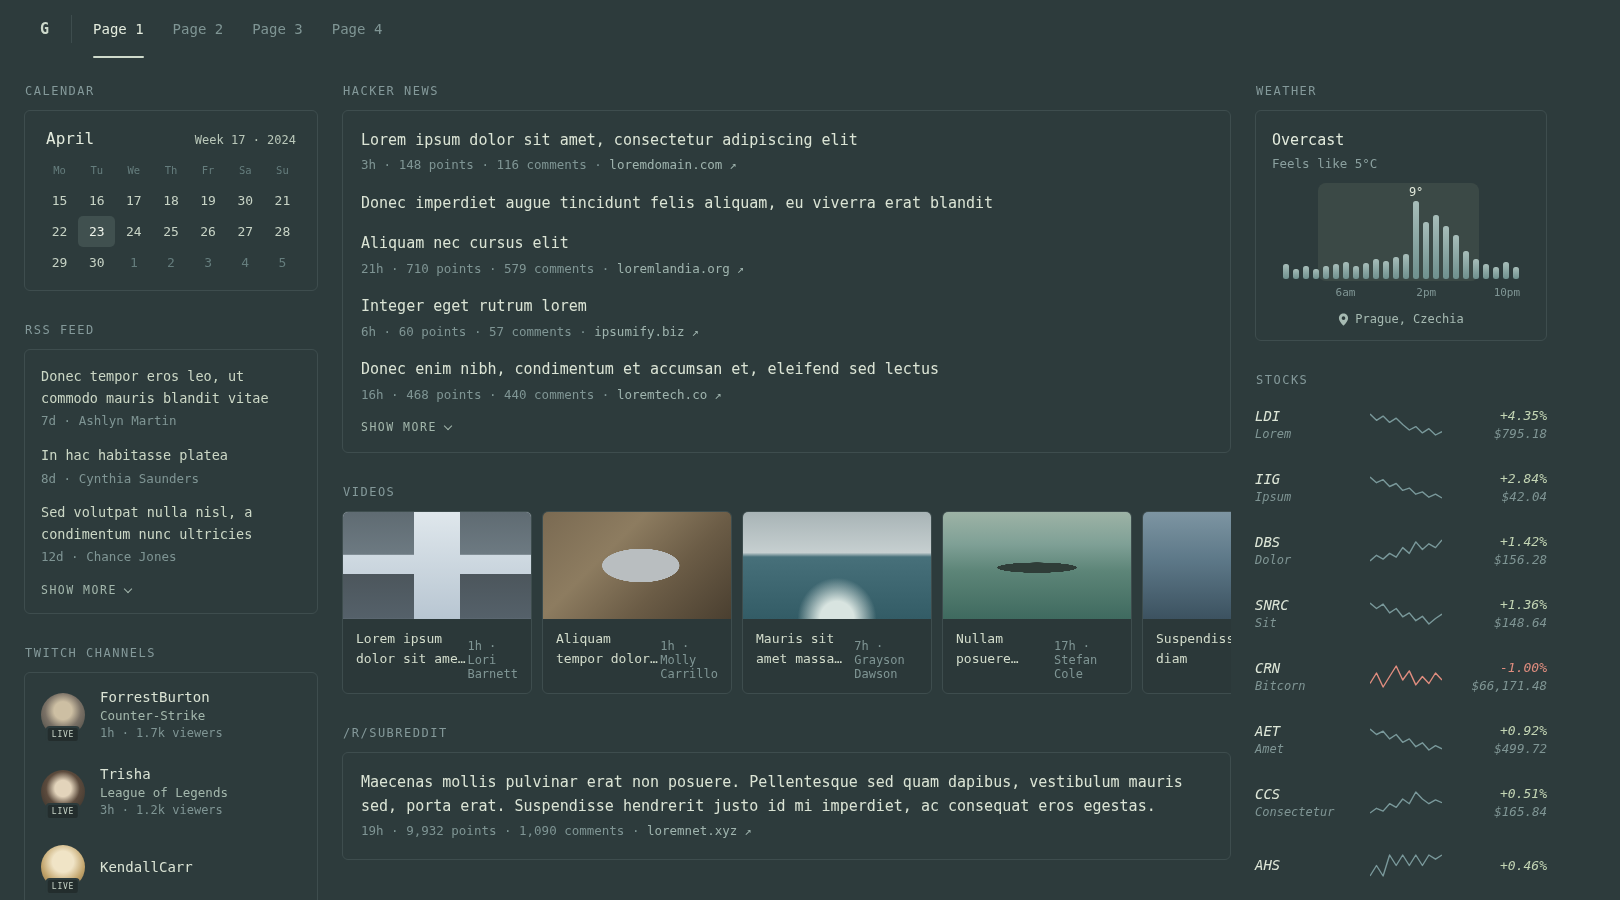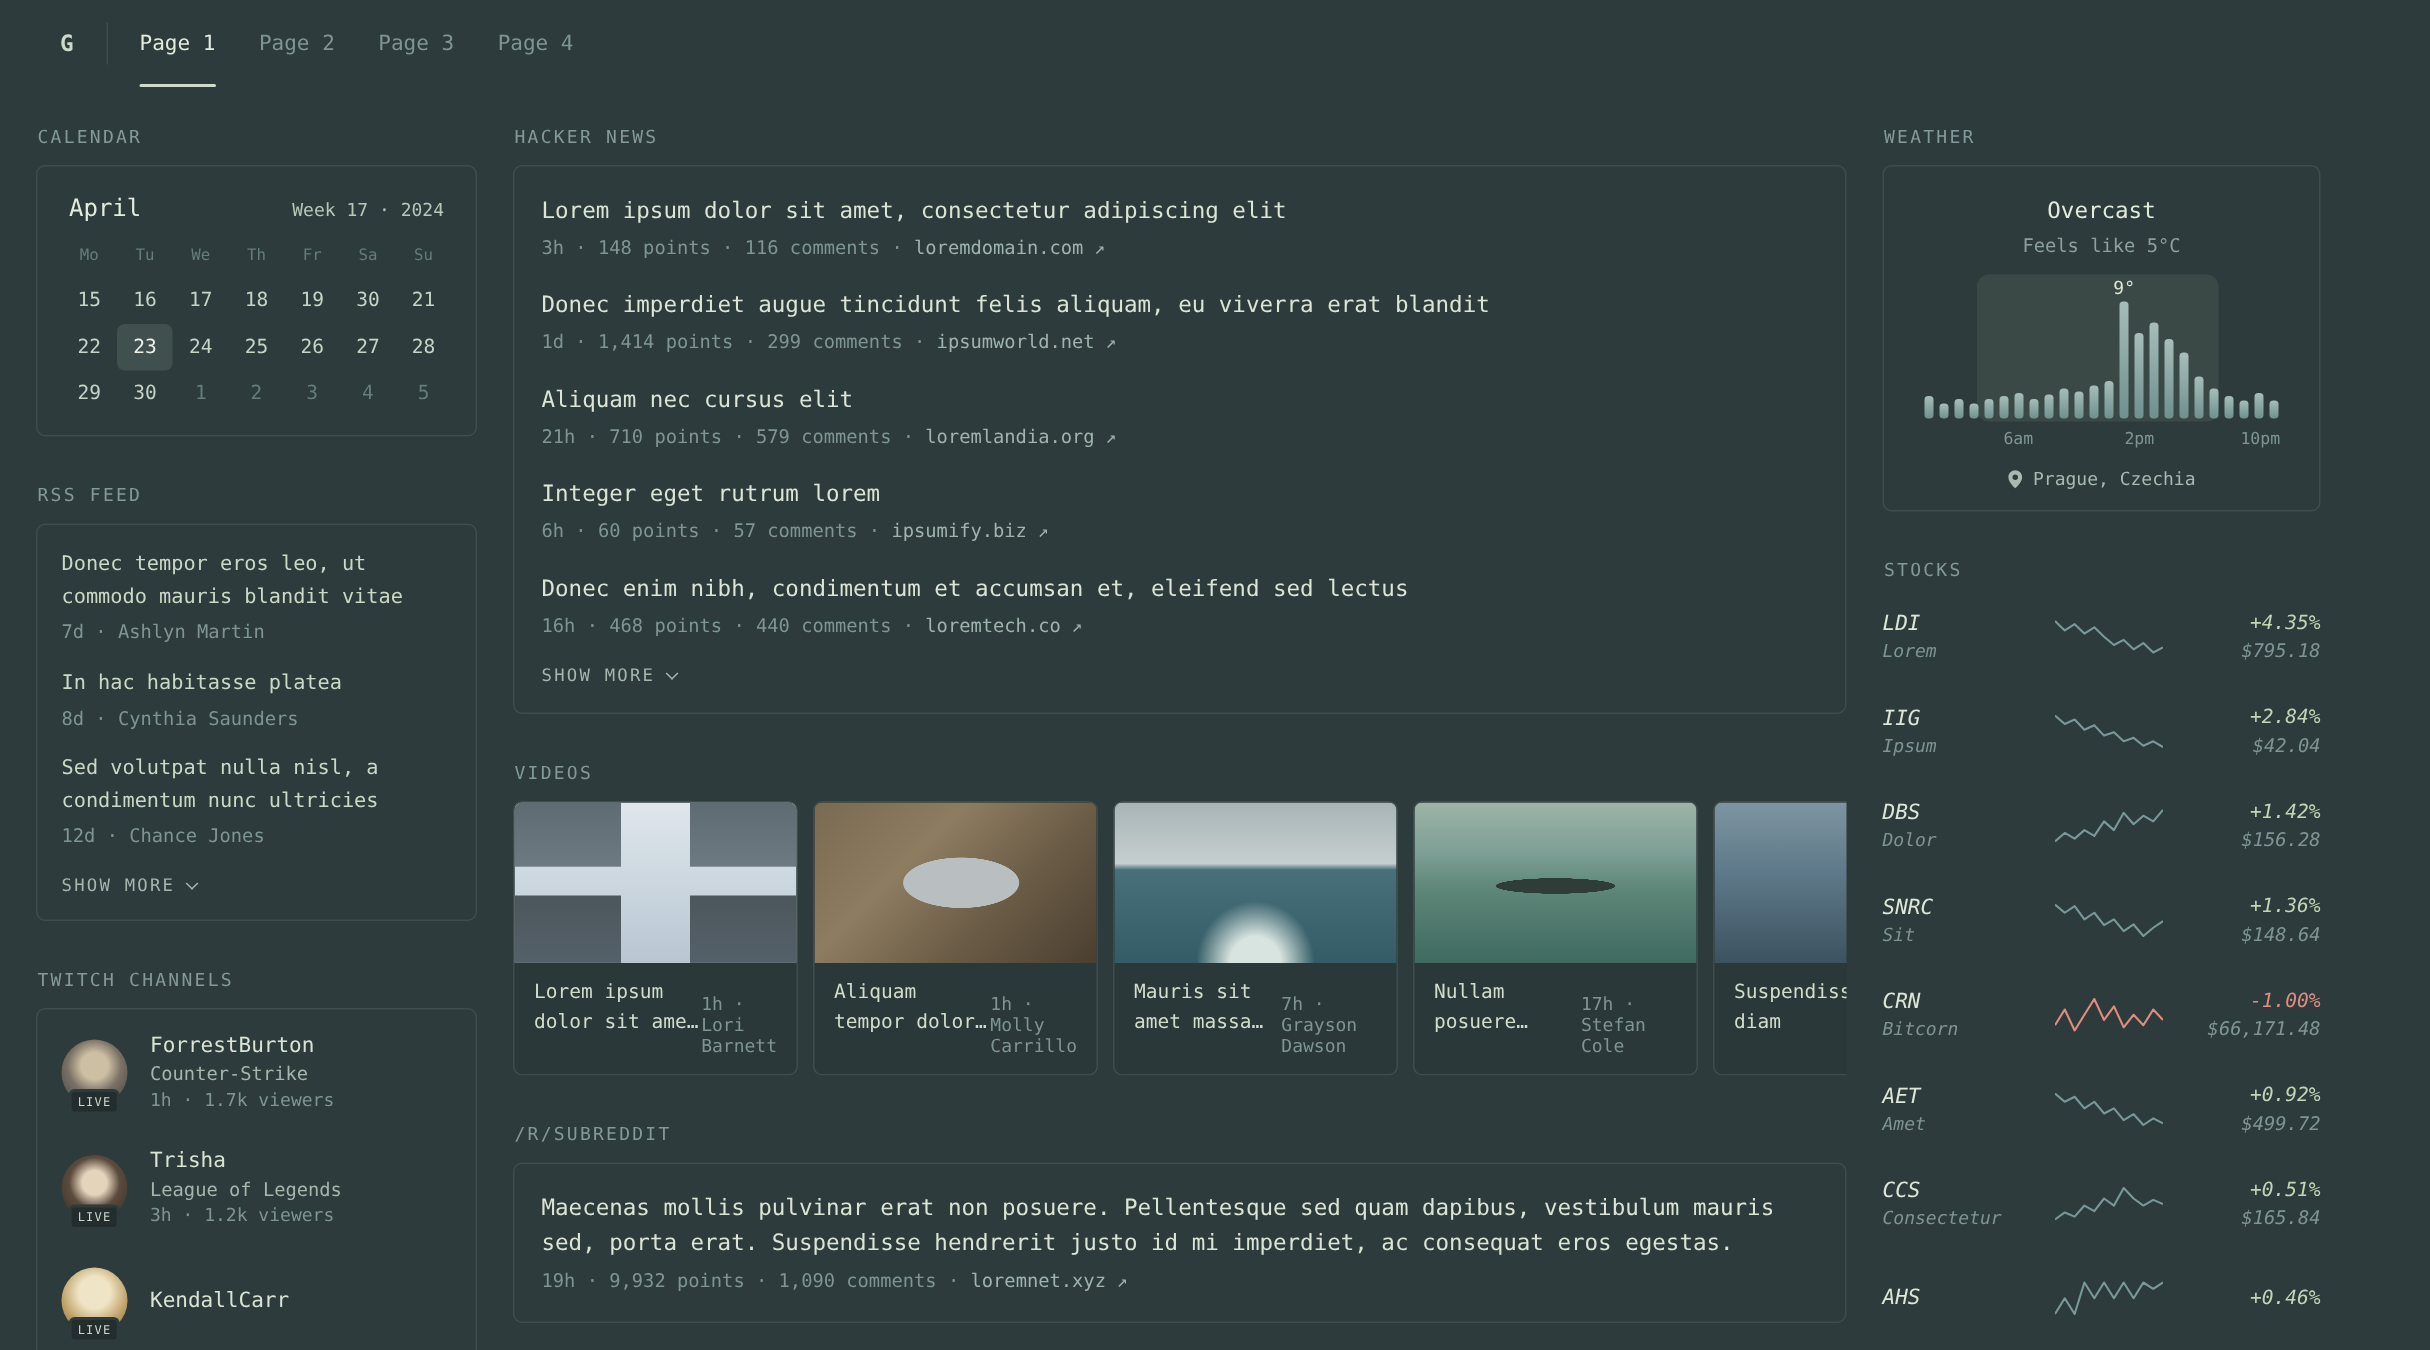--- a/index.html
+++ b/index.html
@@ -89,21 +89,21 @@
     radial-gradient(ellipse 35% 8% at 50% 52%,#2f3d38 0 60%,rgba(0,0,0,0) 61%),
     linear-gradient(180deg,#9db3a6 0%,#7fa096 30%,#5d8578 55%,#3f6a5f 100%);}
   .thumb-foggy-figure{background:
     radial-gradient(ellipse 22% 45% at 72% 62%,#243038 0 45%,rgba(0,0,0,0) 75%),
     linear-gradient(180deg,#7d95a2 0%,#5d7888 45%,#3c5260 100%);}
   .v-body{padding:10px 13px 12px;display:flex;flex-direction:row;flex:1;}
   .v-title{font-size:13px;line-height:1.55;color:#d2dccb;max-height:42px;overflow:hidden;display:-webkit-box;-webkit-line-clamp:2;-webkit-box-orient:vertical;}
   .v-meta{font-size:12px;color:var(--muted);margin-top:auto;padding-top:10px;}
 
   
-  .weather{padding:18px 16px 14px;text-align:center;}
+  .weather{padding:18px 16px 14px;text-align:left;}
   .w-cond{font-size:15px;color:var(--bright);margin-top:2px;}
   .w-feels{font-size:12.5px;color:#8ba09f;margin-top:7px;}
   .w-chart{position:relative;height:92px;margin:16px 8px 0;}
   .daylight{position:absolute;top:-4px;bottom:-2px;background:rgba(214,224,172,0.09);border-radius:8px;}
   .bars{position:absolute;left:0;right:0;top:0;bottom:0;display:flex;align-items:flex-end;gap:4px;padding:0 3px;}
   .bar{flex:1;background:linear-gradient(180deg,#a7bdb9,#6e908e);border-radius:2.5px;min-height:5px;}
   .temp-label{position:absolute;top:-2px;transform:translateX(-50%);font-size:12px;color:#e0e8da;}
   .w-ticks{position:relative;height:15px;margin:7px 8px 0;font-size:11px;color:var(--muted);}
   .w-tick{position:absolute;transform:translateX(-50%);}
   .w-loc{margin-top:11px;display:flex;justify-content:center;align-items:center;gap:6px;font-size:12px;color:#a6bab2;}
@@ -245,21 +245,20 @@
     <div class="widget" data-interactable="false">
       <div class="w-header" data-interactable="false">HACKER NEWS</div>
       <div class="frame hn" data-interactable="false">
         <div data-interactable="false">
             <div class="story" data-interactable="false">
               <div class="story-title" data-interactable="true">Lorem ipsum dolor sit amet, consectetur adipiscing elit</div>
               <div class="meta" data-interactable="false"><span data-interactable="false">3h · 148 points · 116 comments · </span><span class="domain" data-interactable="true">loremdomain.com</span><span class="arrow" data-interactable="false"> ↗</span></div>
             </div>
             <div class="story" data-interactable="false">
               <div class="story-title" data-interactable="true">Donec imperdiet augue tincidunt felis aliquam, eu viverra erat blandit</div>
-              <div class="meta" data-interactable="false"><span data-interactable="false">1d · 1,414 points · 299 comments · </span><span class="domain" data-interactable="true">ipsumworld.net</span><span class="arrow" data-interactable="false"> ↗</span></div>
             </div>
             <div class="story" data-interactable="false">
               <div class="story-title" data-interactable="true">Aliquam nec cursus elit</div>
               <div class="meta" data-interactable="false"><span data-interactable="false">21h · 710 points · 579 comments · </span><span class="domain" data-interactable="true">loremlandia.org</span><span class="arrow" data-interactable="false"> ↗</span></div>
             </div>
             <div class="story" data-interactable="false">
               <div class="story-title" data-interactable="true">Integer eget rutrum lorem</div>
               <div class="meta" data-interactable="false"><span data-interactable="false">6h · 60 points · 57 comments · </span><span class="domain" data-interactable="true">ipsumify.biz</span><span class="arrow" data-interactable="false"> ↗</span></div>
             </div>
             <div class="story" data-interactable="false">

